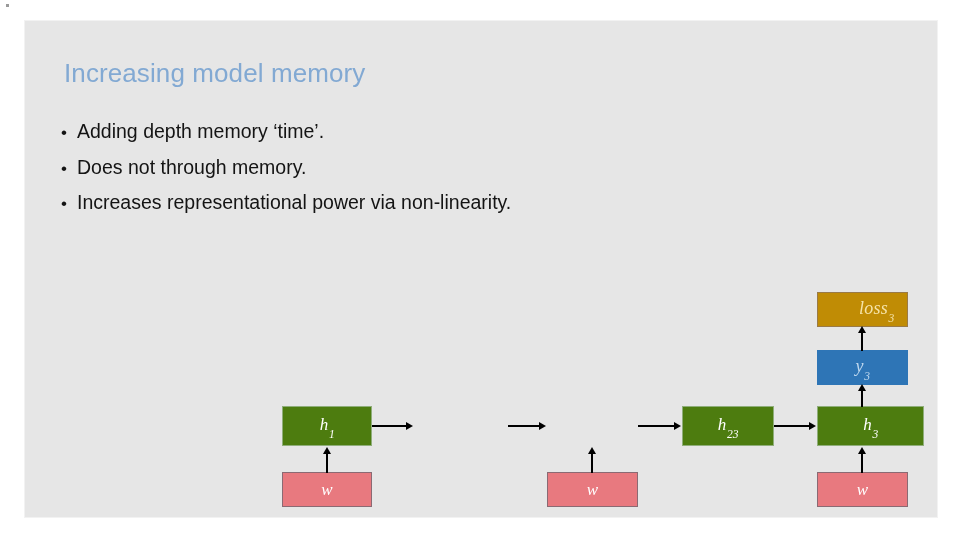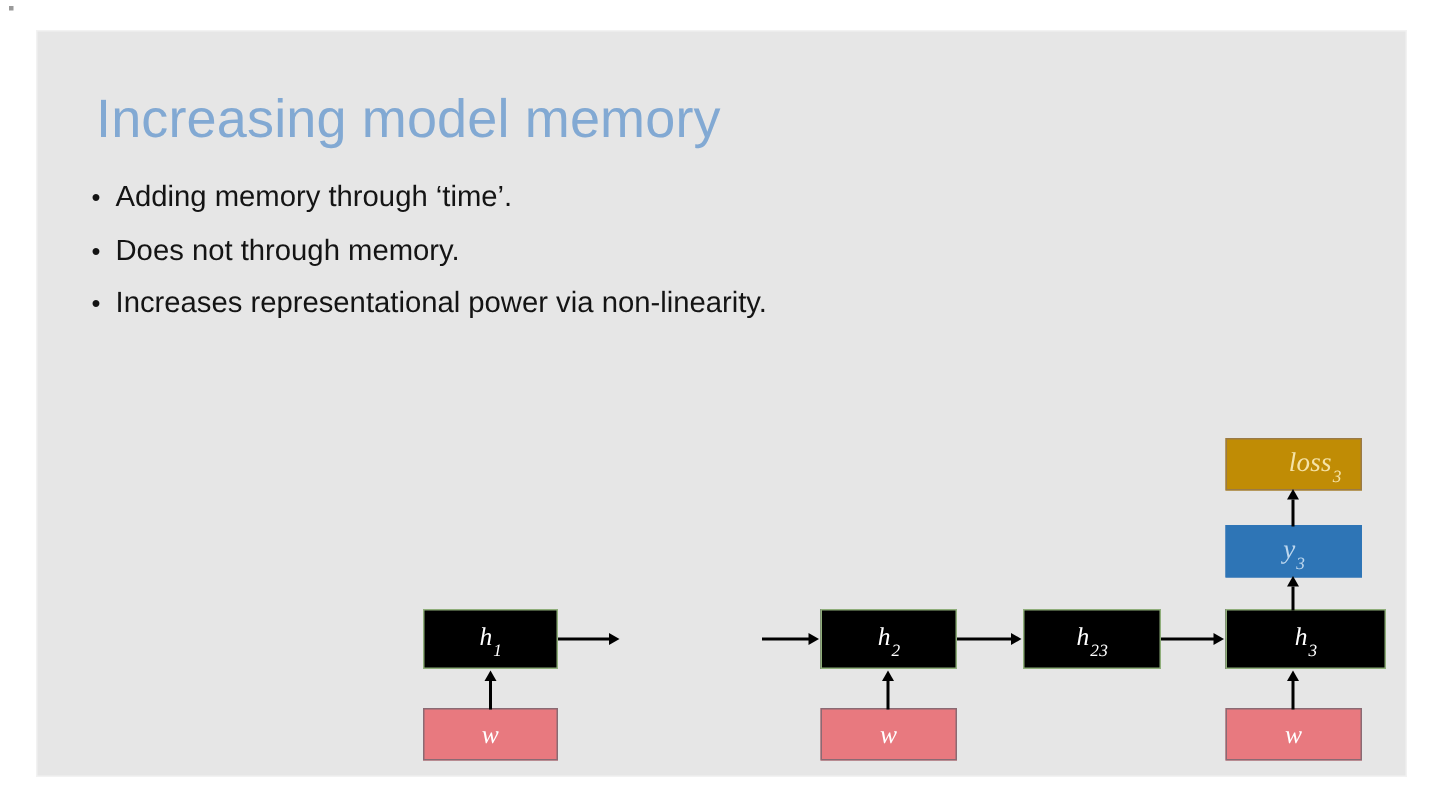--- a/index.html
+++ b/index.html
@@ -37,21 +37,21 @@
     height: 498px;
     background: #e6e6e6;
     border: 1px solid #f2f2f2;
     box-sizing: border-box;
   }
 
   #slide-title {
     position: absolute;
     left: 39px;
     top: 38px;
-    font-size: 36px;
+    font-size: 26px;
     font-weight: 400;
     color: #82a9d3;
     letter-spacing: 0.1px;
     white-space: nowrap;
     line-height: 1.1;
   }
 
   #bullet-list {
     position: absolute;
     left: 36px;
@@ -100,21 +100,21 @@
   }
   .node .sub {
     font-size: 11.5px;
     vertical-align: sub;
     font-style: italic;
     position: relative;
     top: 3px;
     left: 0.5px;
   }
 
-  .node.green  { background: #000000; border-color: #8fae7a; }
+  .node.green  { background: #4d7c0f; border-color: #8fae7a; }
   .node.red    { background: #e8797f; border-color: #8a6a73; }
   .node.blue   { background: #2e75b6; border-color: #2e75b6; color: #bdd7ee; font-family: Liberation Serif, serif; }
   .node.gold   { background: #c08c05; border-color: #9a7a46; color: #f5e3a8; }
 
   .node.blue .lbl, .node.gold .lbl { font-size: 18px; }
 
   
   .arrow-h, .arrow-v {
     position: absolute;
     background: #000000;
@@ -145,21 +145,21 @@
   <div class="corner-speck"></div>
 
   <div id="slide">
 
     <div id="slide-title">Increasing model memory</div>
 
     <div id="bullet-list">
 
       <div class="bullet-row">
         <span class="dot">•</span>
-        <span class="btext">Adding memory through ‘time’.</span>
+        <span class="btext">Adding depth memory ‘time’.</span>
       </div>
 
       <div class="bullet-row">
         <span class="dot">•</span>
         <span class="btext">Does not through memory.</span>
       </div>
 
       <div class="bullet-row">
         <span class="dot">•</span>
         <span class="btext">Increases representational power via non-linearity.</span>
@@ -167,23 +167,20 @@
 
     </div>
 
     <div id="diagram">
 
       <div class="node green" style="left:257px; top:385px; width:90px; height:40px;">
         <span class="lbl"><span>h</span><span class="sub">1</span></span>
       </div>
 
 
-      <div class="node green" style="left:522px; top:385px; width:91px; height:40px;">
-        <span class="lbl"><span>h</span><span class="sub">2</span></span>
-      </div>
 
       <div class="node green" style="left:657px; top:385px; width:92px; height:40px;text-align:right;">
         <span class="lbl"><span>h</span><span class="sub">23</span></span>
       </div>
 
       <div class="node green" style="left:792px; top:385px; width:107px; height:40px;">
         <span class="lbl"><span>h</span><span class="sub">3</span></span>
       </div>
 
       <div class="node red" style="left:257px; top:451px; width:90px; height:35px;">

